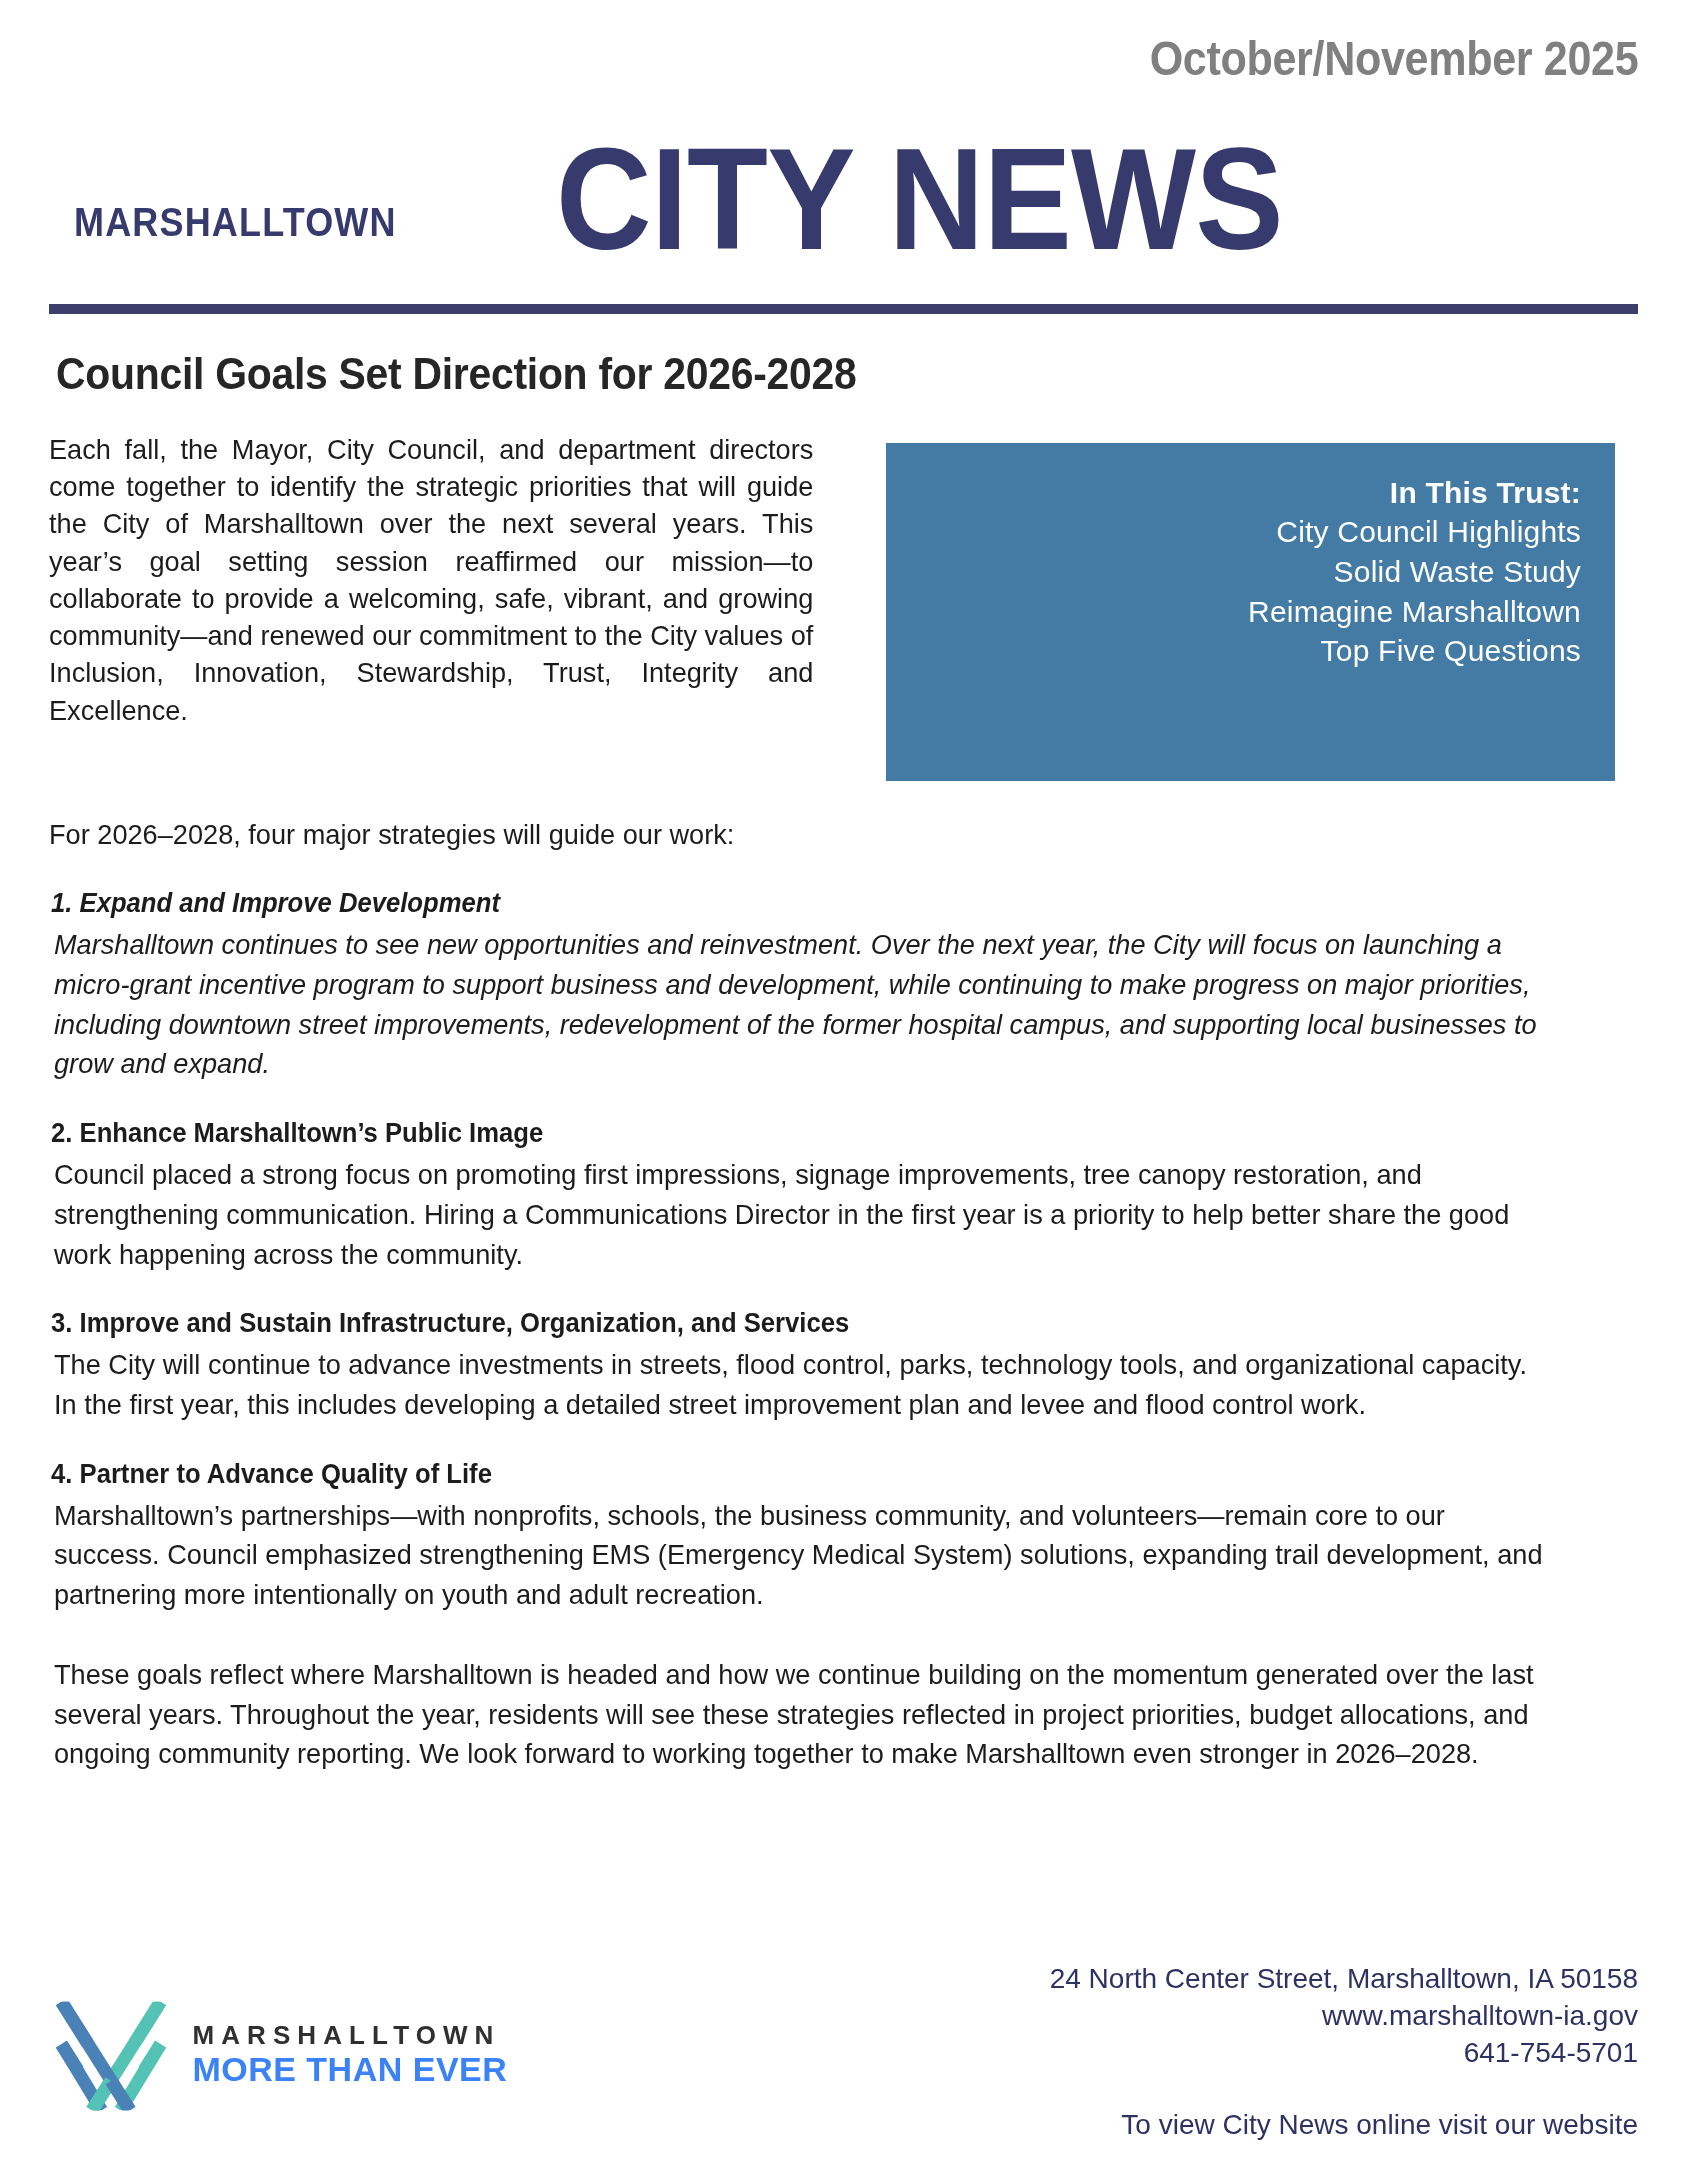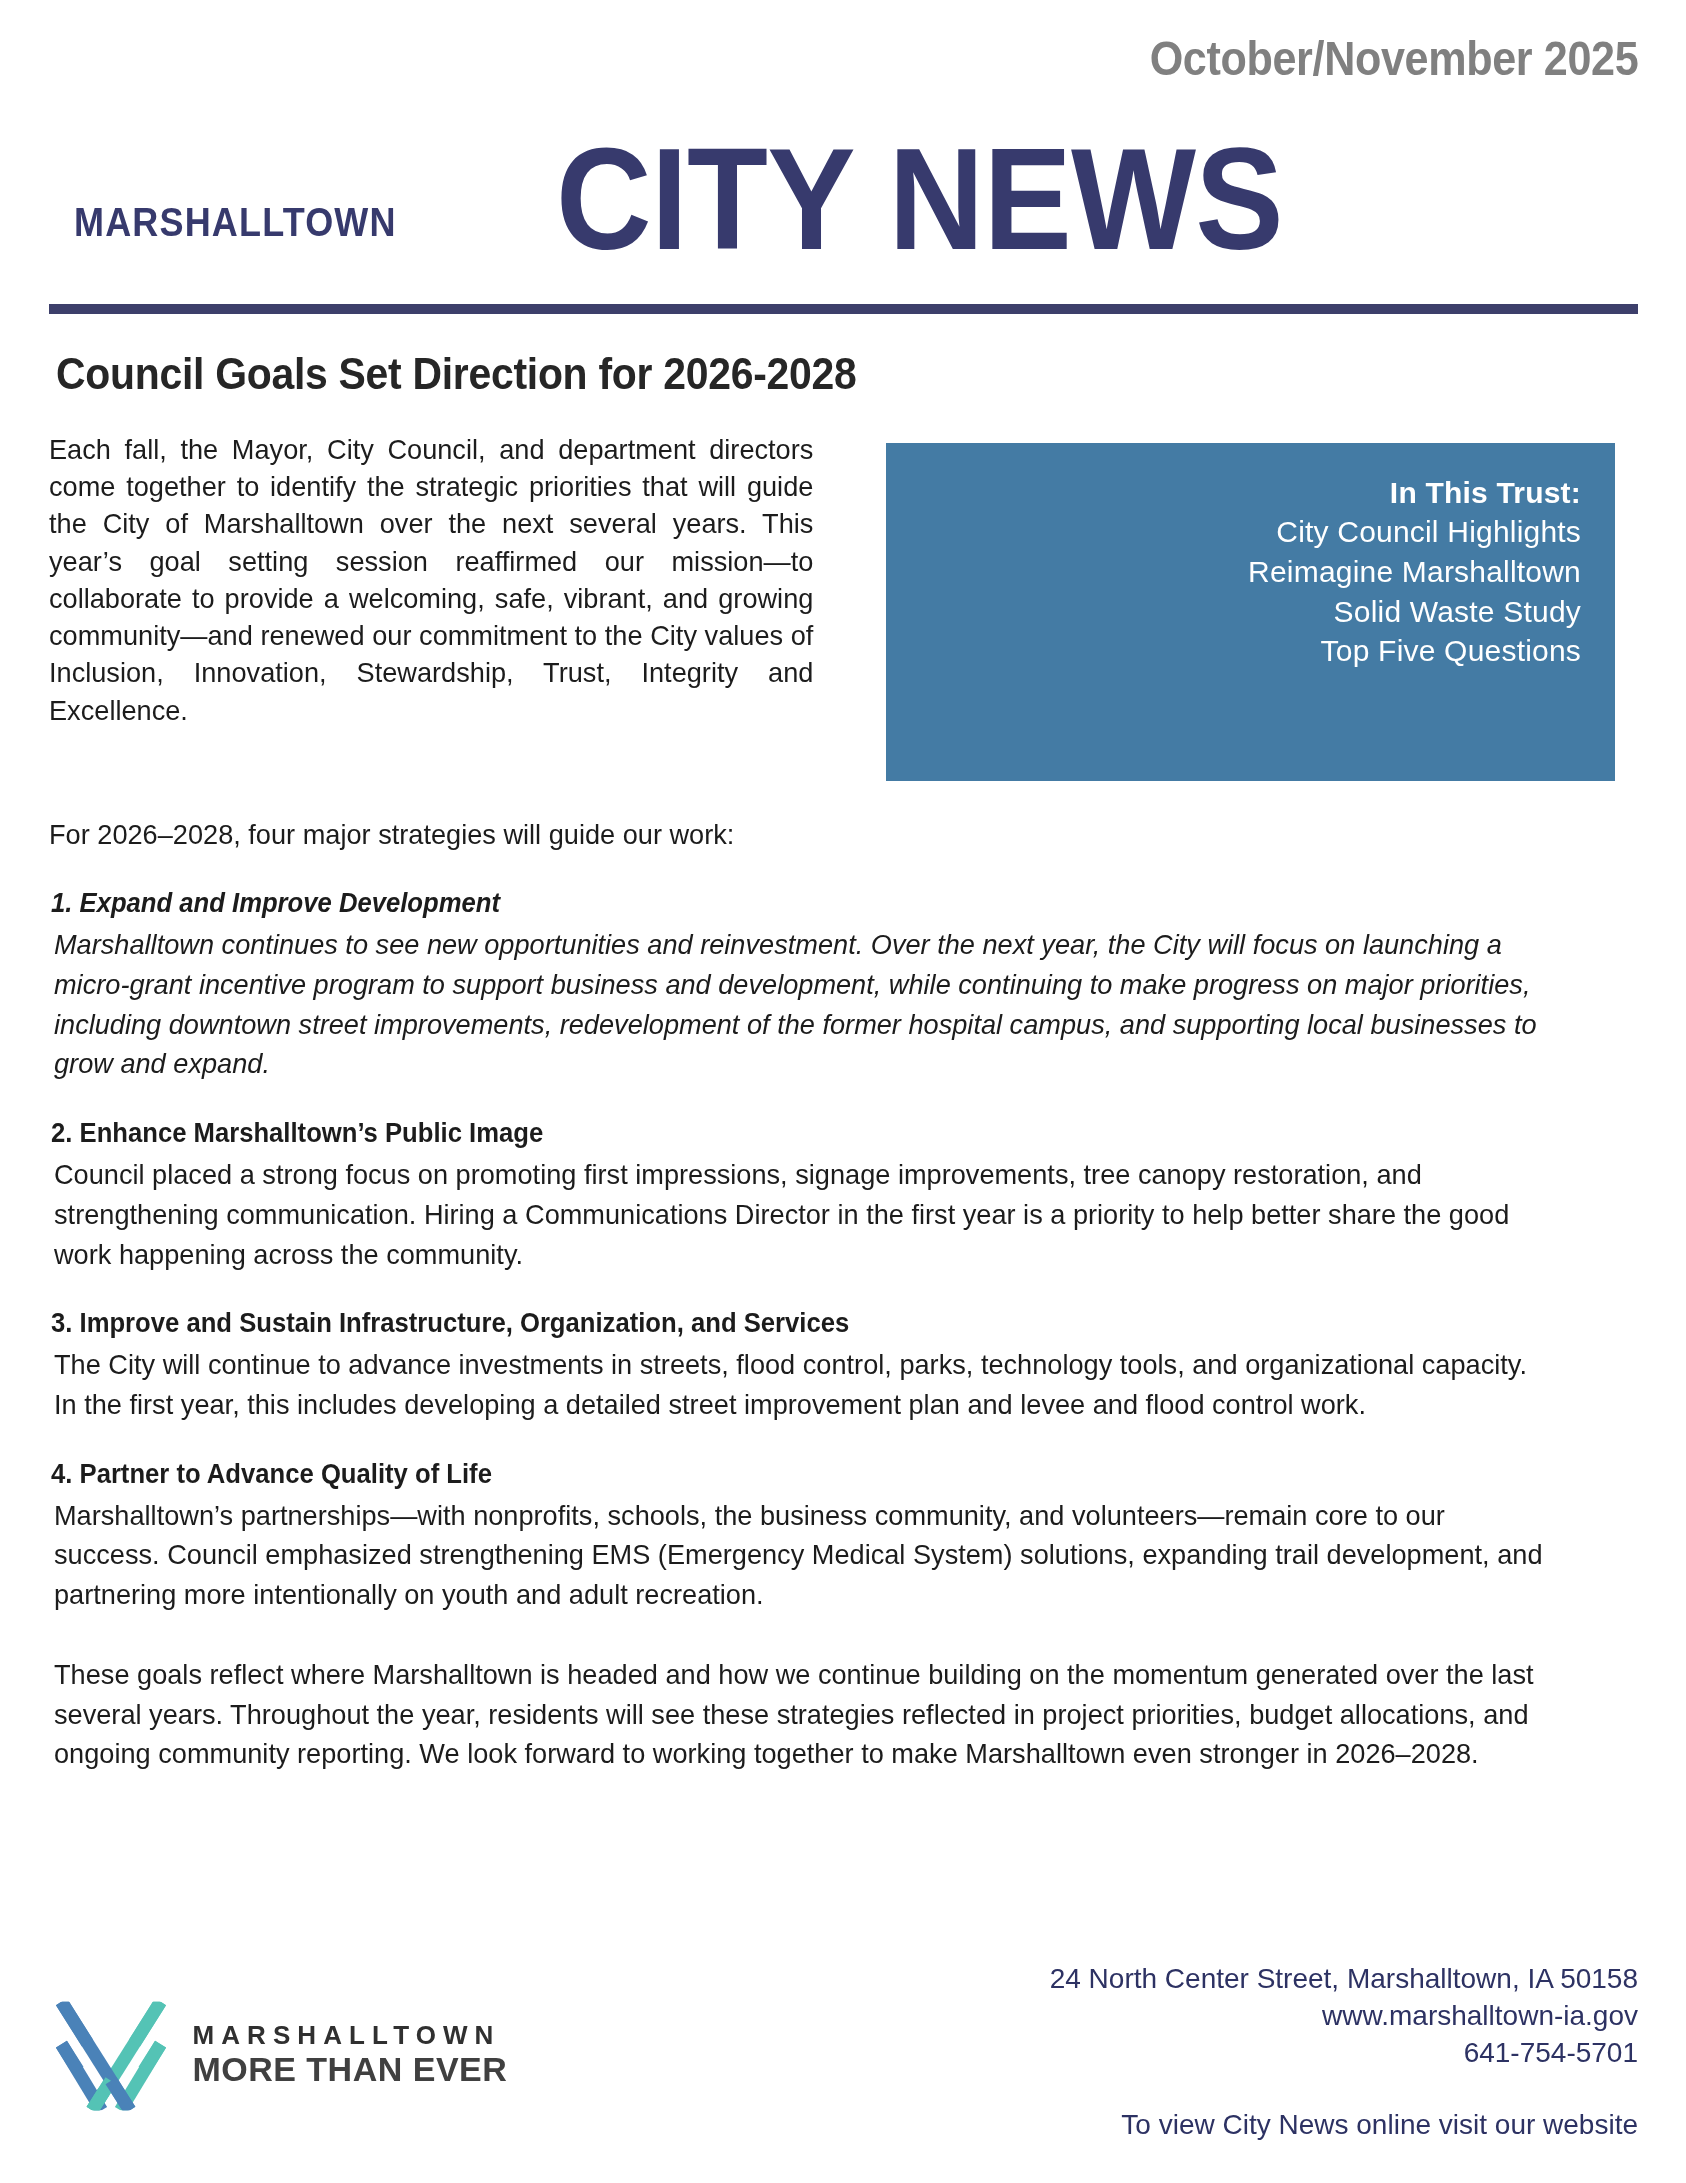--- a/index.html
+++ b/index.html
@@ -245,21 +245,21 @@
     font-weight: bold;
     letter-spacing: 7.1px;
     color: #303030;
     line-height: 1.18;
   }
 
   .logo-bottom {
     font-size: 34px;
     font-weight: bold;
     letter-spacing: 0.5px;
-    color: #404040;
+    color: #3b82f6;
     line-height: 1.1;
     text-align: right;
   }
 </style>
 </head>
 <body>
 
 <div class="page">
 
   <div class="masthead">
@@ -279,22 +279,22 @@
 
     <div class="top-row">
 
       <div class="intro-col">
         <p class="intro-para">Each fall, the Mayor, City Council, and department directors come together to identify the strategic priorities that will guide the City of Marshalltown over the next several years. This year’s goal setting session reaffirmed our mission—to collaborate to provide a welcoming, safe, vibrant, and growing community—and renewed our commitment to the City values of Inclusion, Innovation, Stewardship, Trust, Integrity and Excellence.</p>
       </div>
 
       <div class="issue-box">
         <div class="issue-title">In This Trust:</div>
         <div class="issue-item">City Council Highlights</div>
+        <div class="issue-item">Solid Waste Study</div>
         <div class="issue-item">Reimagine Marshalltown</div>
-        <div class="issue-item">Solid Waste Study</div>
         <div class="issue-item">Top Five Questions</div>
       </div>
     </div>
 
     <p class="lead-para">For 2026–2028, four major strategies will guide our work:</p>
 
     <div class="goal-block first">
       <div class="goal-heading">1. Expand and Improve Development</div>
       <div class="goal-body">Marshalltown continues to see new opportunities and reinvestment. Over the next year, the City will focus on launching a micro-grant incentive program to support business and development, while continuing to make progress on major priorities, including downtown street improvements, redevelopment of the former hospital campus, and supporting local businesses to grow and expand.</div>
     </div>

